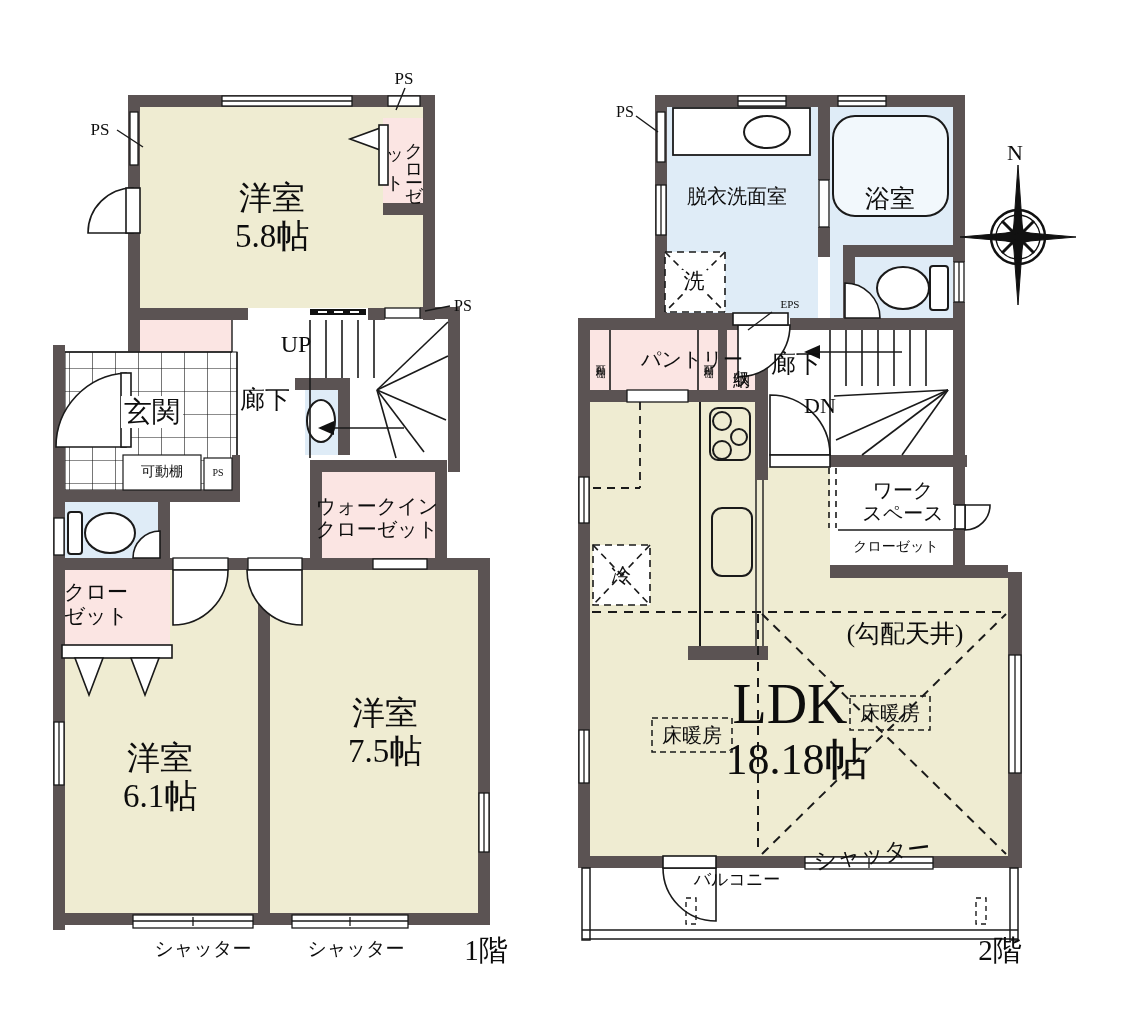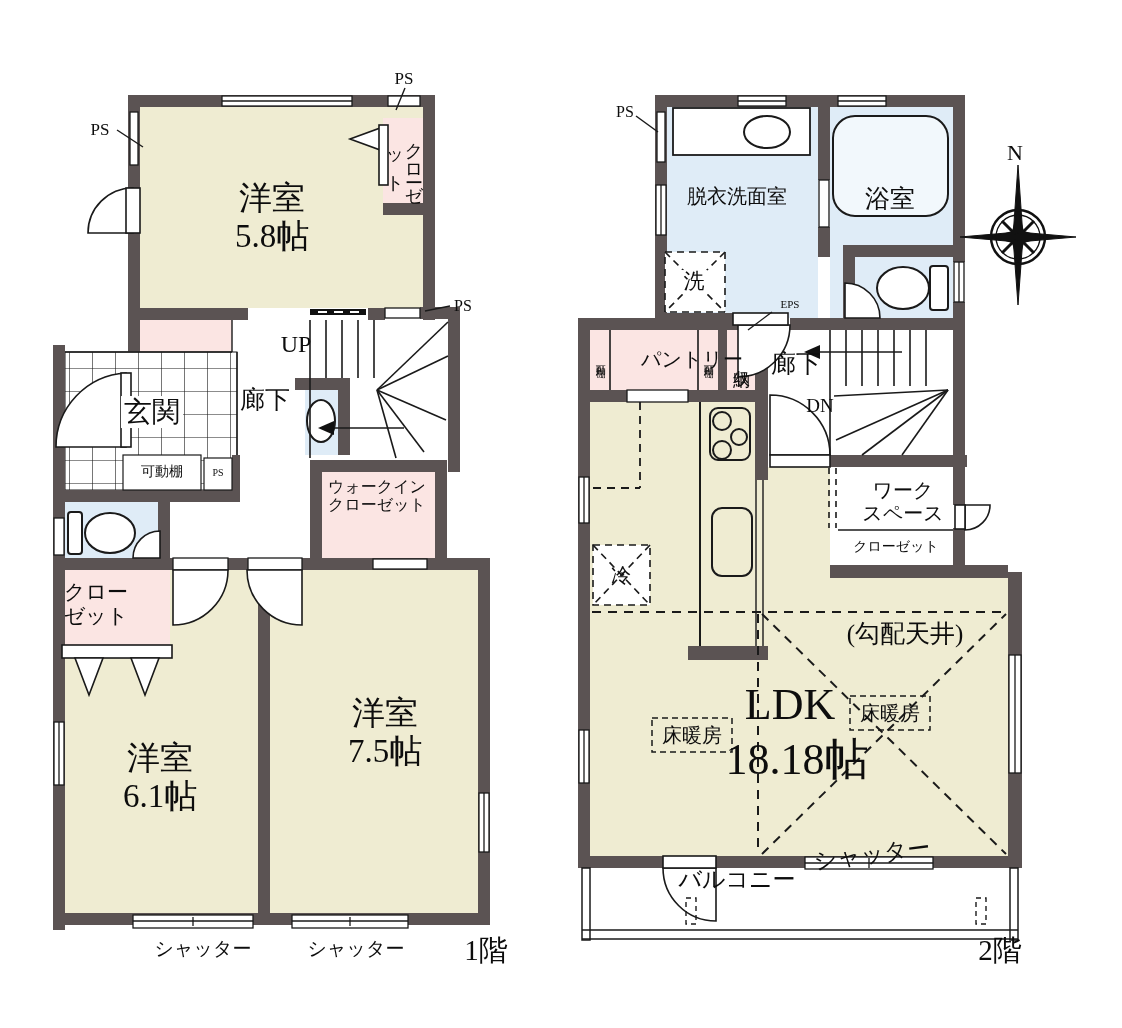--- a/index.html
+++ b/index.html
@@ -339,21 +339,21 @@
 <div class="lbl" style="left:272px;top:218px;font-size:33px">洋室
 5.8帖</div>
 <div class="lbl vert" style="left:404px;top:163px;font-size:18px;height:72px">クローゼット</div>
 <div class="lbl" style="left:404px;top:79px;font-size:17px">PS</div>
 <div class="lbl" style="left:463px;top:306px;font-size:16px">PS</div>
 <div class="lbl" style="left:296px;top:345px;font-size:24px">UP</div>
 <div class="lbl" style="left:265px;top:400px;font-size:25px">廊下</div>
 <div class="lbl bgw" style="left:152px;top:412px;font-size:28px">玄関</div>
 <div class="lbl" style="left:162px;top:472px;font-size:14px">可動棚</div>
 <div class="lbl" style="left:218px;top:473px;font-size:10px">PS</div>
-<div class="lbl" style="left:377px;top:496px;font-size:16px">ウォークイン
+<div class="lbl" style="left:377px;top:518px;font-size:20px">ウォークイン
 クローゼット</div>
 <div class="lbl" style="left:96px;top:605px;font-size:21px">クロー
 ゼット</div>
 <div class="lbl" style="left:160px;top:778px;font-size:33px">洋室
 6.1帖</div>
 <div class="lbl" style="left:385px;top:733px;font-size:33px">洋室
 7.5帖</div>
 <div class="lbl" style="left:203px;top:949px;font-size:19px">シャッター</div>
 <div class="lbl" style="left:356px;top:949px;font-size:19px">シャッター</div>
 <div class="lbl" style="left:486px;top:951px;font-size:29px">1階</div>
@@ -361,27 +361,27 @@
 <div class="lbl" style="left:625px;top:112px;font-size:16px">PS</div>
 <div class="lbl" style="left:737px;top:196px;font-size:20px">脱衣洗面室</div>
 <div class="lbl" style="left:890px;top:199px;font-size:25px">浴室</div>
 <div class="lbl bgw" style="left:694px;top:282px;font-size:21px">洗</div>
 <div class="lbl" style="left:790px;top:304px;font-size:11px">EPS</div>
 <div class="lbl vert" style="left:600px;top:359px;font-size:10px">可動棚</div>
 <div class="lbl" style="left:692px;top:359px;font-size:20px">パントリー</div>
 <div class="lbl vert" style="left:708px;top:359px;font-size:10px">可動棚</div>
 <div class="lbl vert" style="left:741px;top:358px;font-size:17px">収納</div>
 <div class="lbl" style="left:796px;top:364px;font-size:25px">廊下</div>
-<div class="lbl" style="left:820px;top:406px;font-size:19px">DN</div>
+<div class="lbl" style="left:820px;top:406px;font-size:22px">DN</div>
 <div class="lbl" style="left:621px;top:575px;font-size:20px">冷</div>
 <div class="lbl" style="left:903px;top:502px;font-size:20px">ワーク
 スペース</div>
 <div class="lbl" style="left:896px;top:547px;font-size:14px">クローゼット</div>
-<div class="lbl" style="left:790px;top:705px;font-size:44px">LDK</div>
+<div class="lbl" style="left:790px;top:705px;font-size:56px">LDK</div>
 <div class="lbl" style="left:797px;top:760px;font-size:44px">18.18帖</div>
 <div class="lbl" style="left:905px;top:634px;font-size:25px">(勾配天井)</div>
 <div class="lbl" style="left:692px;top:735px;font-size:20px">床暖房</div>
 <div class="lbl" style="left:890px;top:713px;font-size:20px">床暖房</div>
-<div class="lbl" style="left:737px;top:880px;font-size:23px">バルコニー</div>
+<div class="lbl" style="left:737px;top:880px;font-size:17px">バルコニー</div>
 <div class="lbl tilt" style="left:872px;top:855px;font-size:23px">シャッター</div>
 <div class="lbl" style="left:1000px;top:951px;font-size:29px">2階</div>
 <div class="lbl" style="left:1015px;top:153px;font-size:22px">N</div>
 </div>
 
 </body></html>

